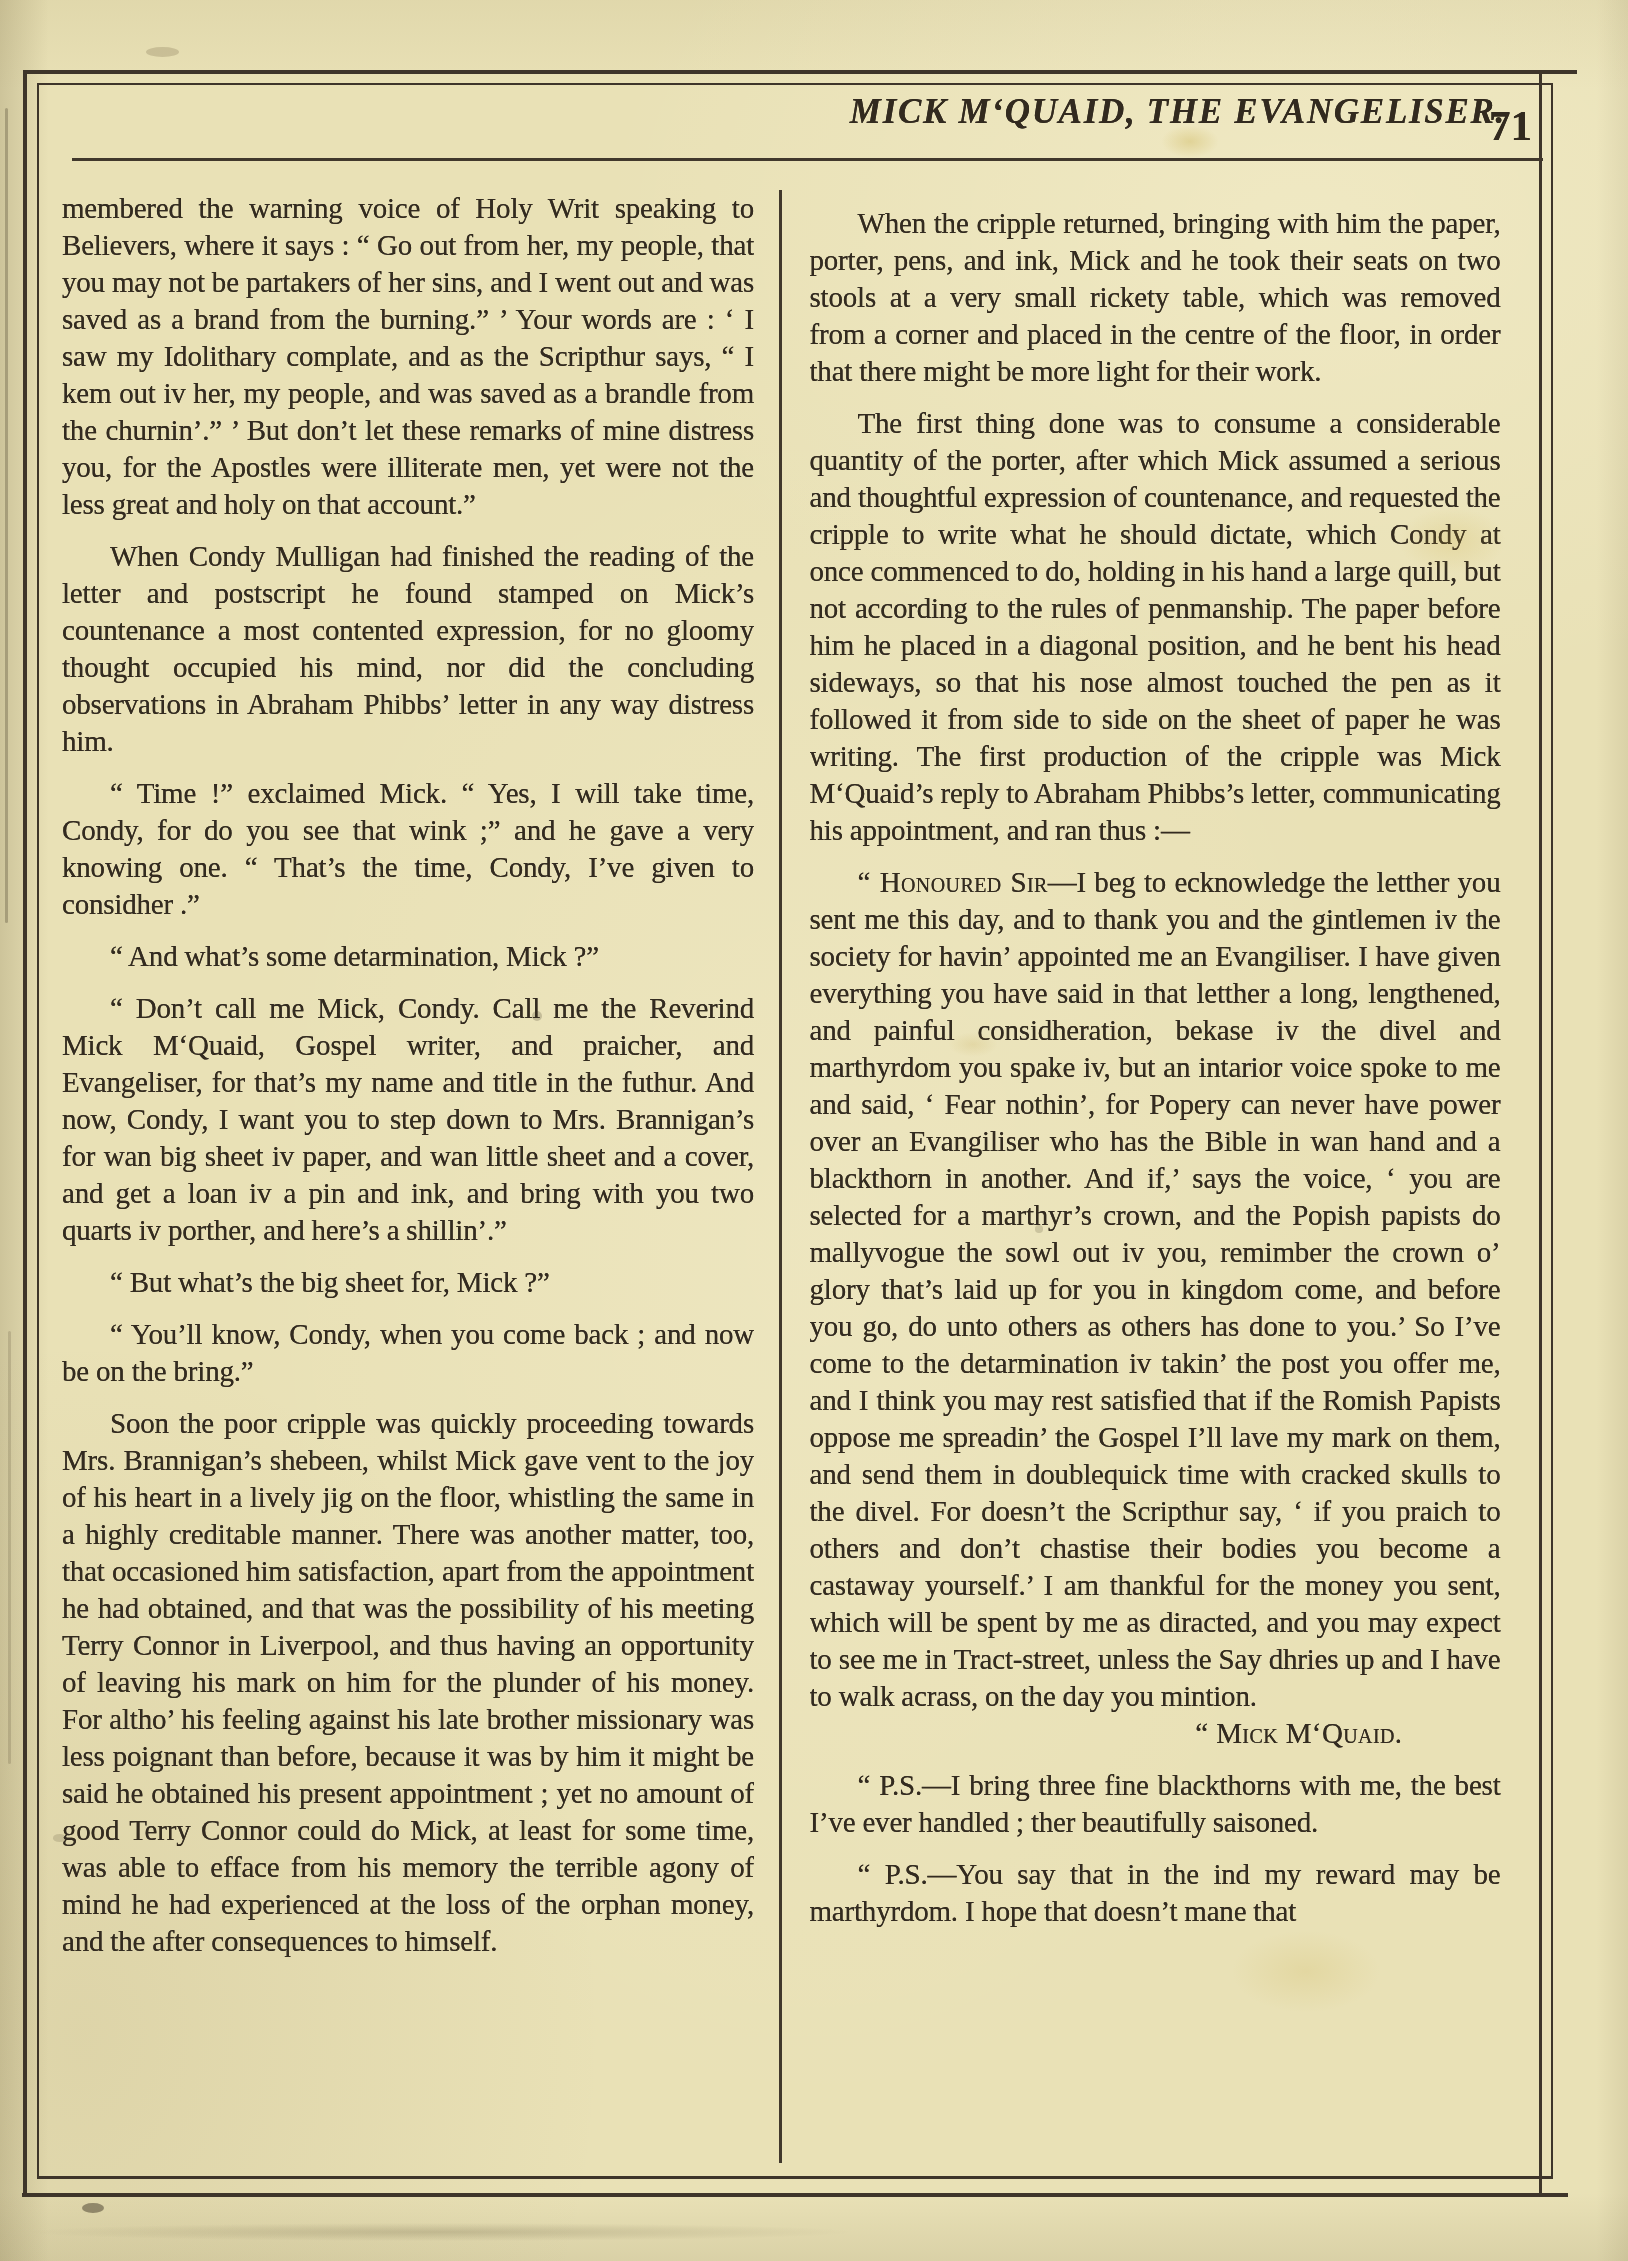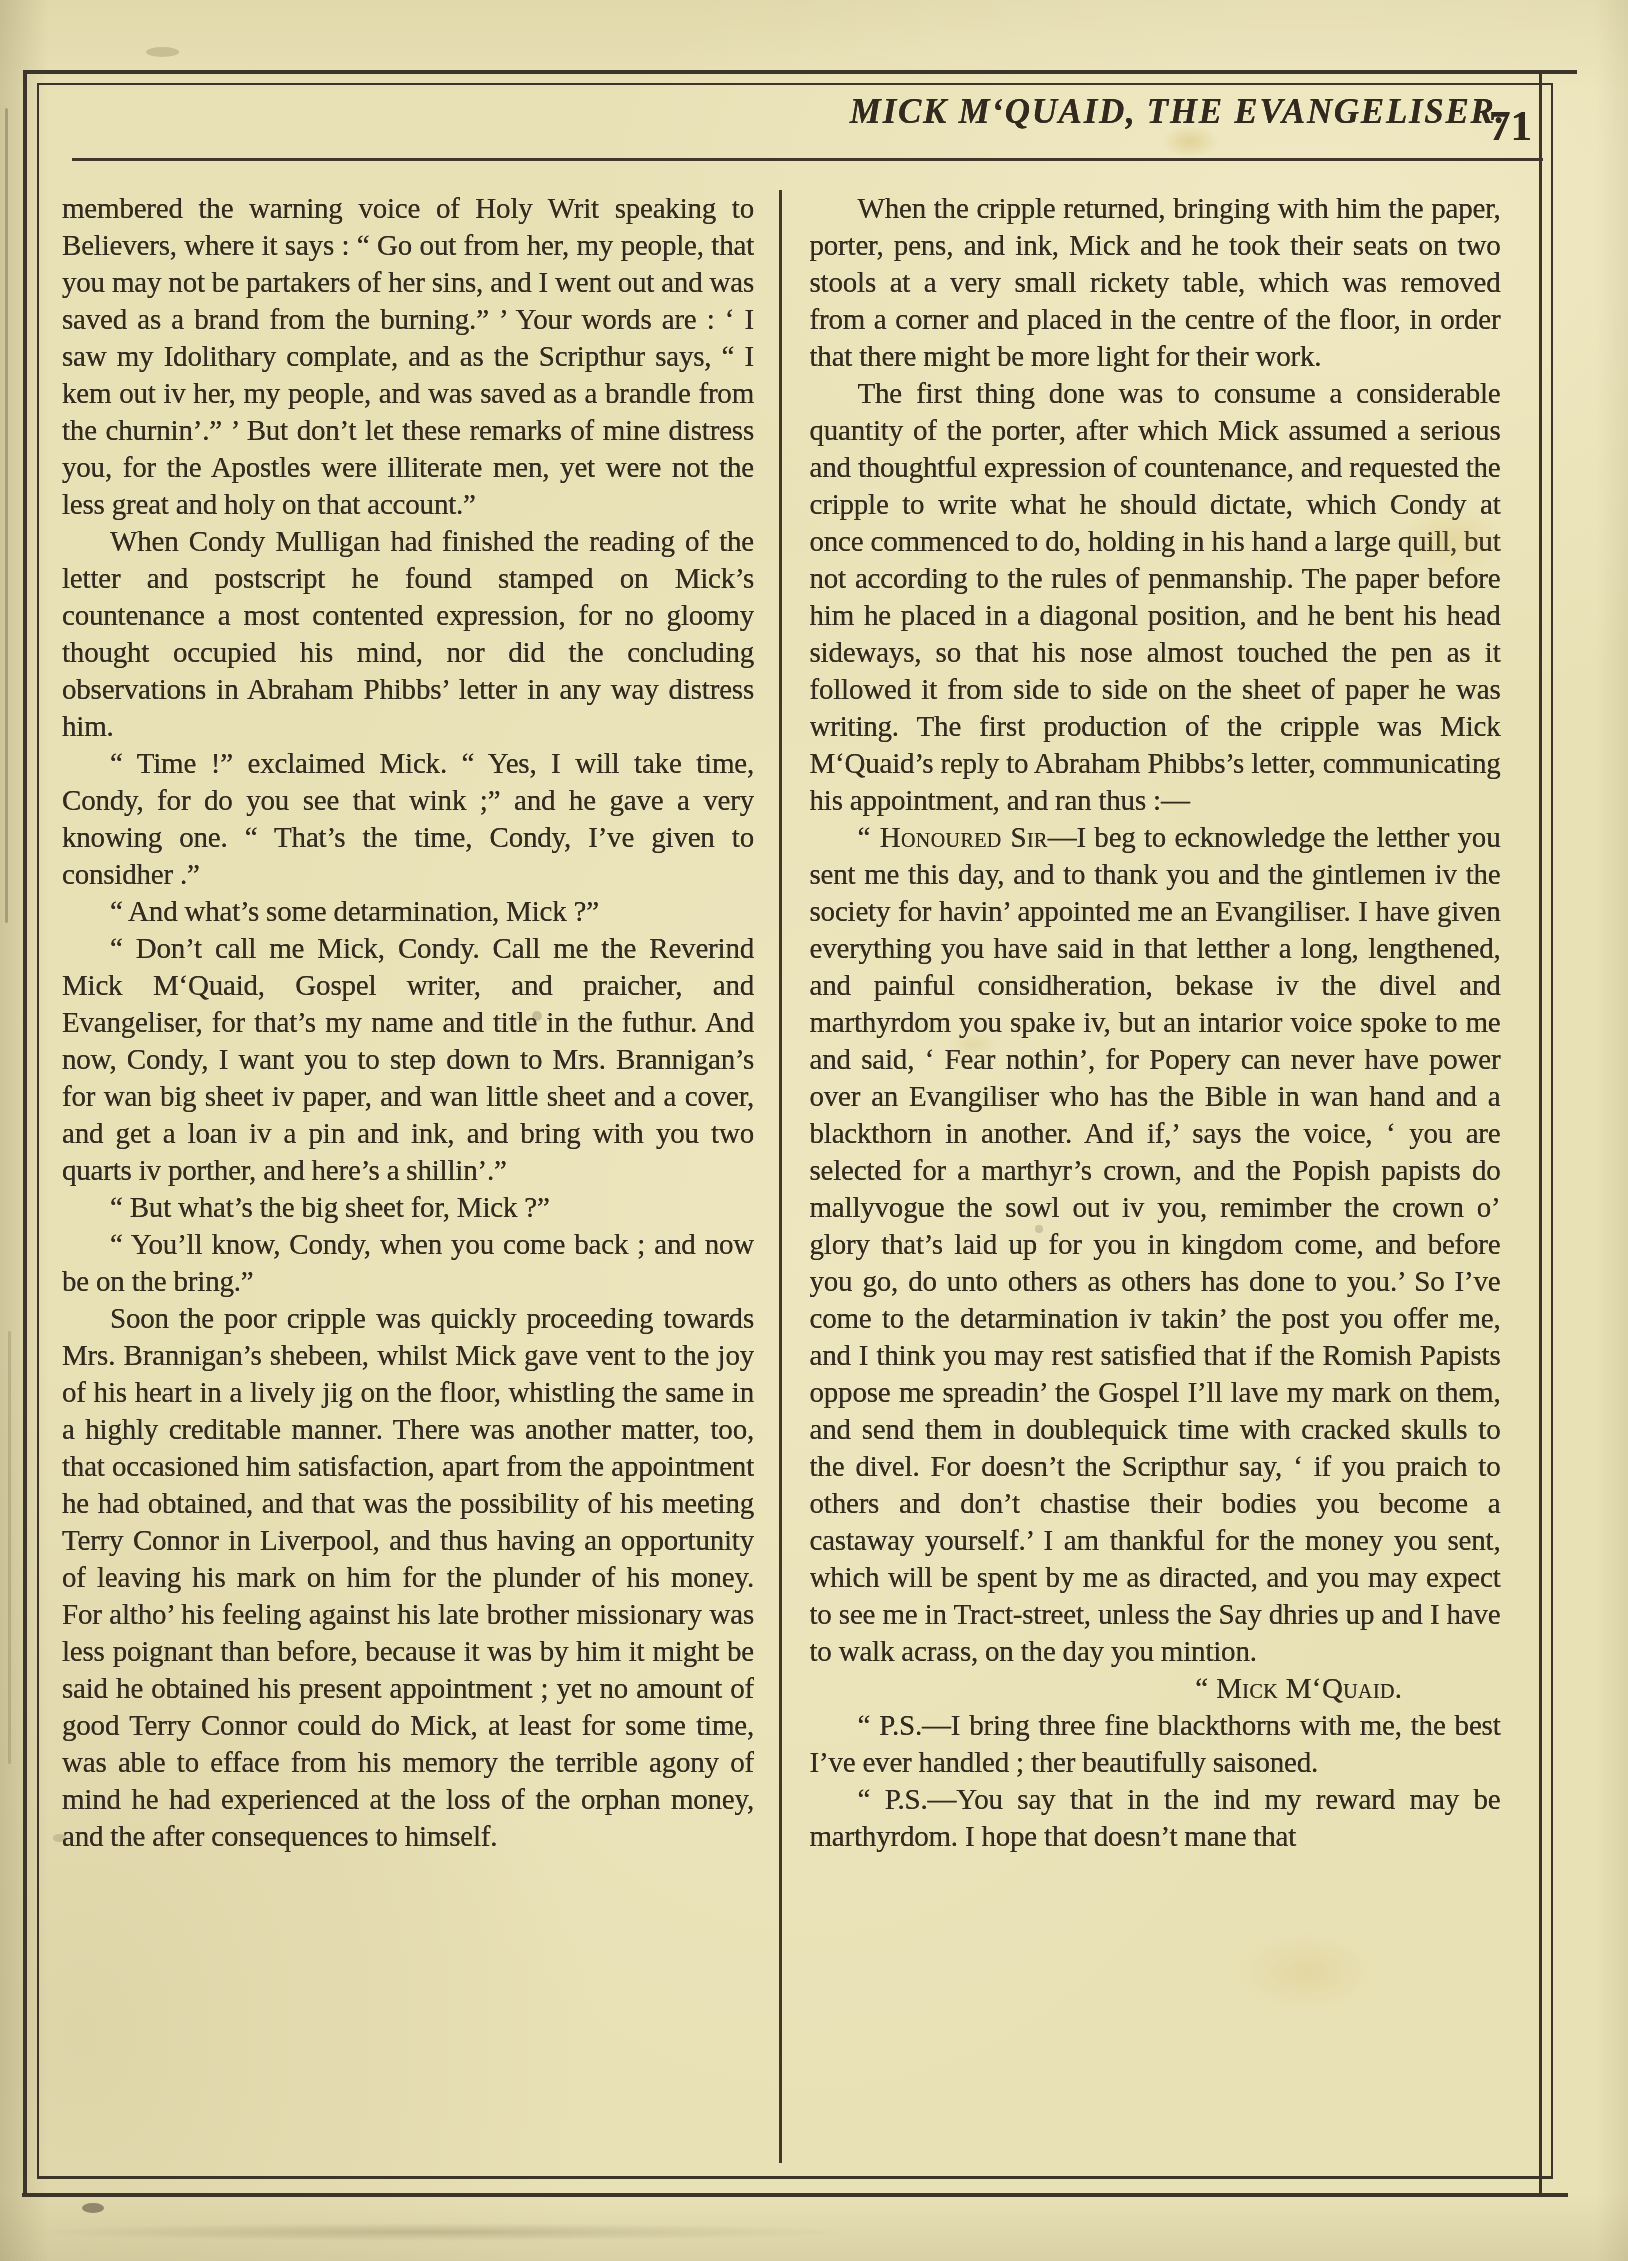--- a/index.html
+++ b/index.html
@@ -56,21 +56,21 @@
     text-shadow:0 0 0.3px rgba(51,43,32,0.9);
     max-height:1993px;overflow:hidden;
   }
   .column-left{width:692px;}
   .column-right{width:691px;}
   .column-divider{
     width:2.5px;background:#41382c;height:1973px;
     margin:0 28px 0 25px;flex:none;
   }
   p.para{margin:0;padding:0;}
-  p.indent{text-indent:48px;}
+  p.indent{text-indent:48px;margin-top:15px;}
   p.continuation{text-indent:0;}
   p.signature{text-align:right;padding-right:98px;}
   .sc{font-variant:small-caps;letter-spacing:0.4px;}
 
   
   .artifact{position:absolute;pointer-events:none;}
   .edge1{left:5px;top:108px;width:3.3px;height:815px;background:rgba(70,60,40,0.30);border-radius:2.5px;}
   .edge2{left:8.3px;top:1331px;width:2.5px;height:433px;background:rgba(70,60,40,0.18);border-radius:2.5px;}
   .stain1{left:1161px;top:125px;width:58px;height:33px;background:radial-gradient(ellipse,rgba(190,160,45,0.28),transparent 70%);}
   .stain2{left:1398px;top:507px;width:108px;height:67px;background:radial-gradient(ellipse,rgba(200,170,60,0.20),transparent 70%);}

